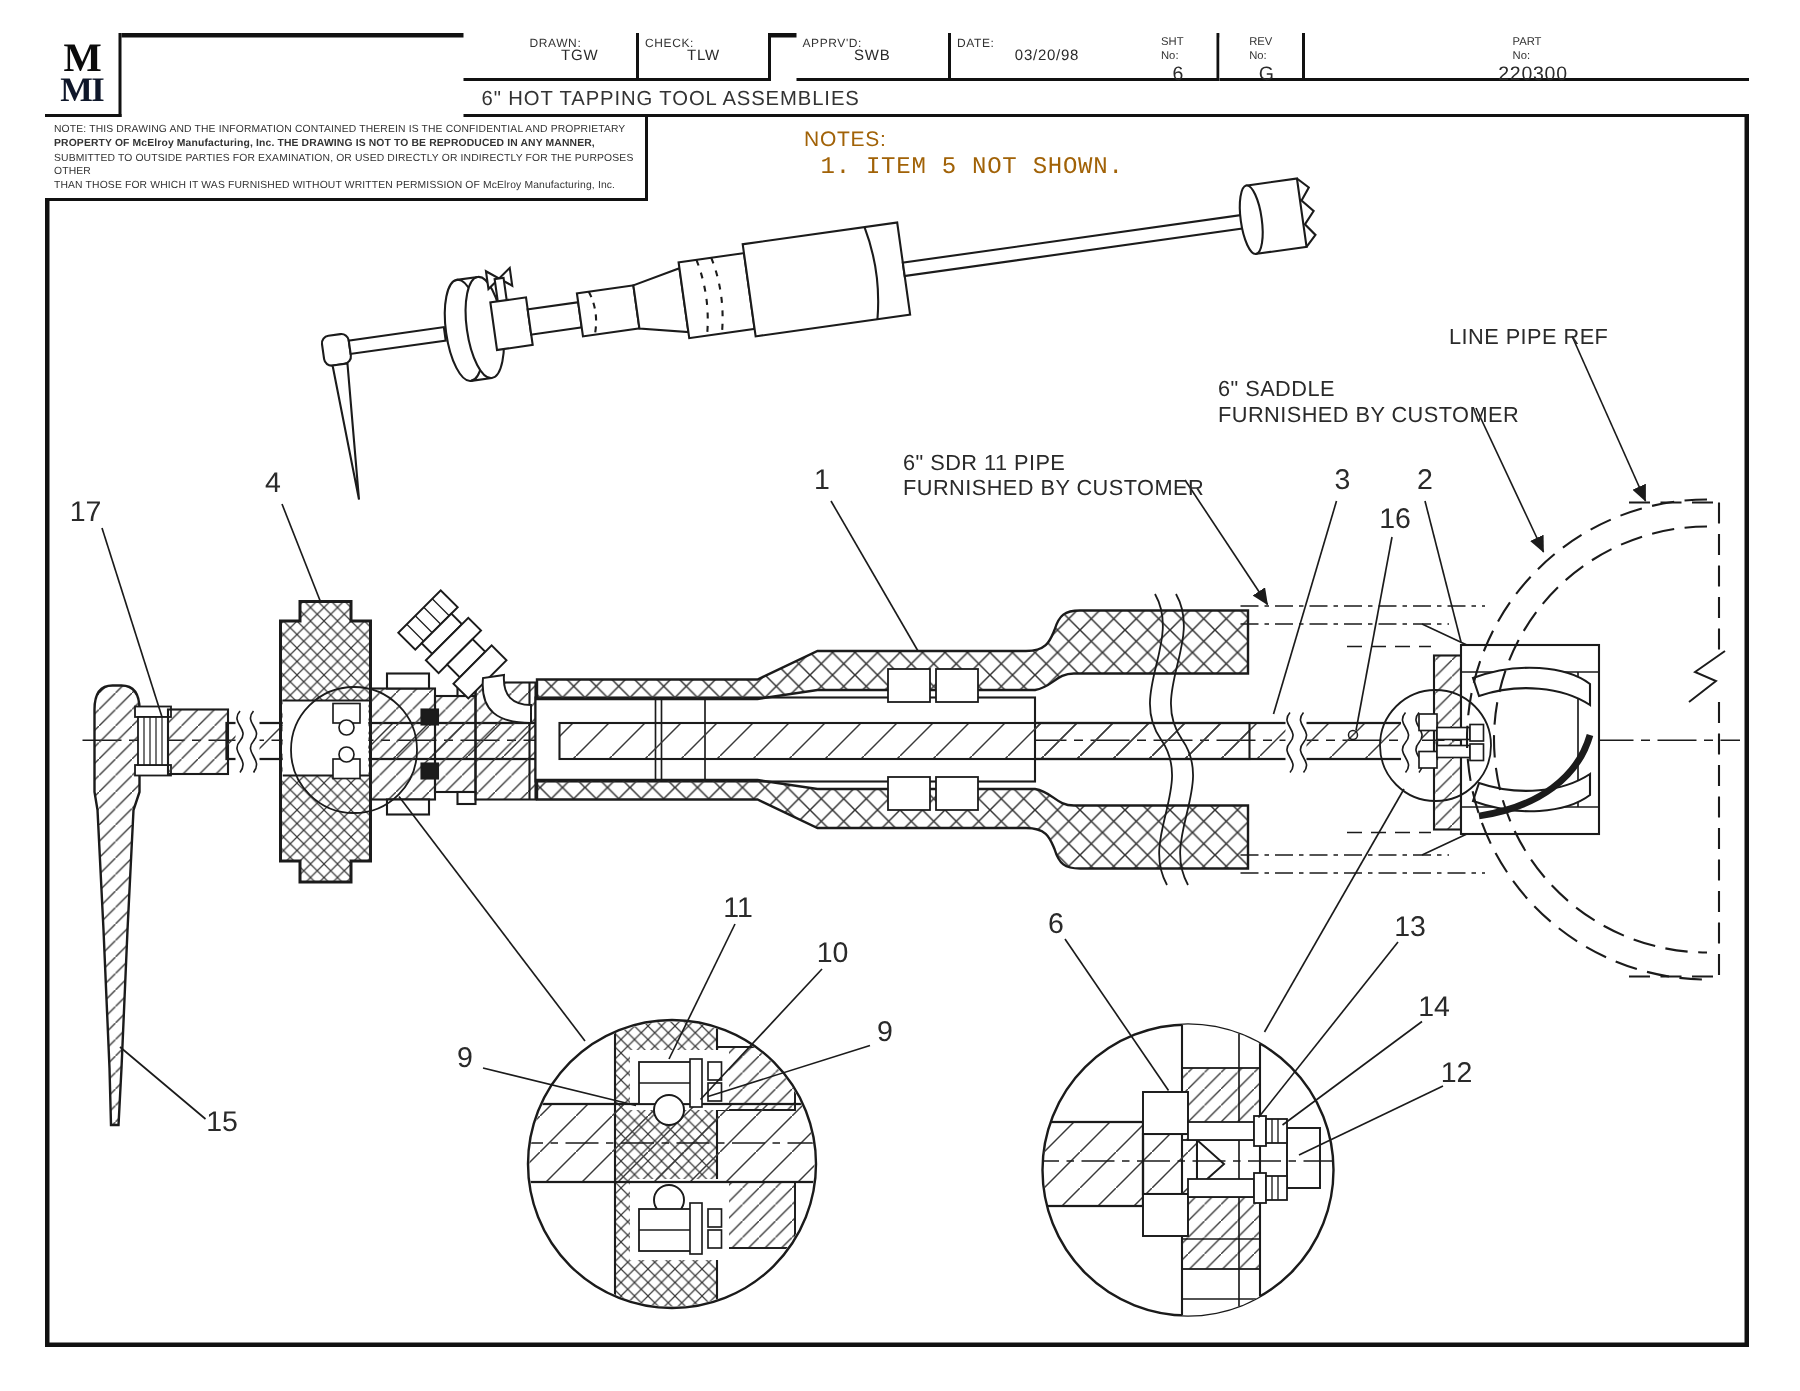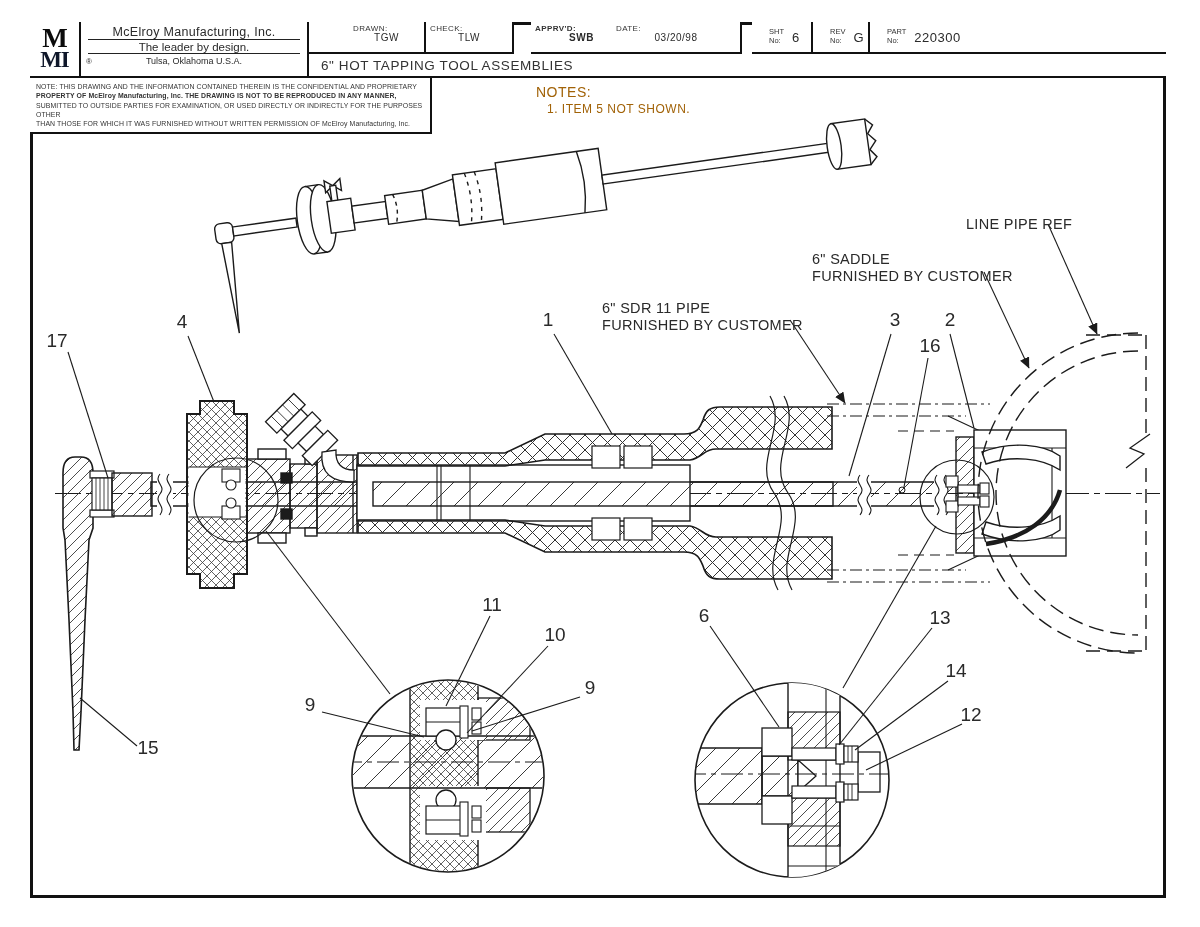--- a/index.html
+++ b/index.html
@@ -16,67 +16,59 @@
           color:#0f172a;letter-spacing:-1px;}
   .co-row{margin:0 7px;text-align:center;border-bottom:1.5px solid #222;padding:1px 0 0 0;}
   .co-row.last{border-bottom:none;position:relative;}
   .co-name{font-size:12.5px;letter-spacing:.3px;padding-top:3px;}
   .co-tag{font-size:11.5px;}
   .co-loc{font-size:9px;padding-top:2px;}
   .reg{position:absolute;left:-2px;top:3px;font-size:8px;}
   .fld{display:flex;flex-direction:column;padding:2px 4px;}
   .fld-label{font-size:8px;letter-spacing:.4px;color:#333;}
   .fld-value{font-size:10px;text-align:center;margin-top:-1px;letter-spacing:.5px;}
-  .fld2{display:flex;flex-direction:row;align-items:center;padding:2px 17px;}
+  .fld2{display:flex;flex-direction:column;align-items:center;padding:2px 17px;}
   .fld2-label{font-size:7.5px;line-height:1.15;color:#333;}
   .fld2-value{font-size:13px;margin-left:8px;letter-spacing:.5px;}
   .title-cell{display:flex;align-items:center;padding-left:12px;font-size:13.5px;
               letter-spacing:.6px;color:#333;}
   .note-box{padding:4px 6px;font-size:6.9px;line-height:1.34;color:#333;letter-spacing:.1px;}
   .note-box .bold{font-weight:bold;}
   .notes{position:absolute;left:536px;top:84px;color:#a16207;}
   .notes-h{font-size:14px;letter-spacing:.5px;}
-  .notes-item{font-size:12px;margin:2px 0 0 11px;letter-spacing:.5px;}
+  .notes-item{font-size:16px;margin:2px 0 0 11px;letter-spacing:.5px;font-family:Liberation Mono, monospace;}
   svg text{font-family:"Liberation Sans",sans-serif;fill:#2a2a2a;}
   .tc{font-size:19px;}
   .lab{font-size:14.5px;letter-spacing:.3px;}
 </style>
 </head>
 <body>
 
 <div class="sheet">
   <div class="frame"></div>
 
   <div class="cell b-r b-b logo-cell" style="left:30px;top:22px;width:51px;height:56px;">
     <div class="logo-m">M</div>
     <div class="logo-mi">MI</div>
   </div>
 
-  <div class="cell b-r b-b" style="left:81px;top:22px;width:228px;height:56px;">
-    <div class="co-row co-name">McElroy Manufacturing, Inc.</div>
-    <div class="co-row co-tag">The leader by design.</div>
-    <div class="co-row co-loc last">
-      <span class="reg">®</span>
-      <span>Tulsa, Oklahoma U.S.A.</span>
-    </div>
-  </div>
 
   <div class="cell b-r b-b fld" style="left:309px;top:22px;width:117px;height:32px;padding-left:44px;">
     <span class="fld-label">DRAWN:</span>
     <span class="fld-value">TGW</span>
   </div>
   <div class="cell b-r b-b fld" style="left:426px;top:22px;width:88px;height:32px;">
     <span class="fld-label">CHECK:</span>
     <span class="fld-value">TLW</span>
   </div>
-  <div class="cell b-r b-b fld" style="left:531px;top:22px;width:103px;height:32px;font-weight:bold;">
+  <div class="cell b-r b-b fld" style="left:531px;top:22px;width:103px;height:32px;">
     <span class="fld-label">APPRV'D:</span>
     <span class="fld-value">SWB</span>
   </div>
-  <div class="cell b-r b-b fld" style="left:612px;top:22px;width:130px;height:32px;">
+  <div class="cell b-r b-b fld" style="left:634px;top:22px;width:130px;height:32px;">
     <span class="fld-label">DATE:</span>
     <span class="fld-value">03/20/98</span>
   </div>
   <div class="cell b-r b-b fld2" style="left:752px;top:22px;width:61px;height:32px;">
     <span class="fld2-label">
       <span>SHT</span><br>
       <span>No:</span>
     </span>
     <span class="fld2-value">6</span>
   </div>

